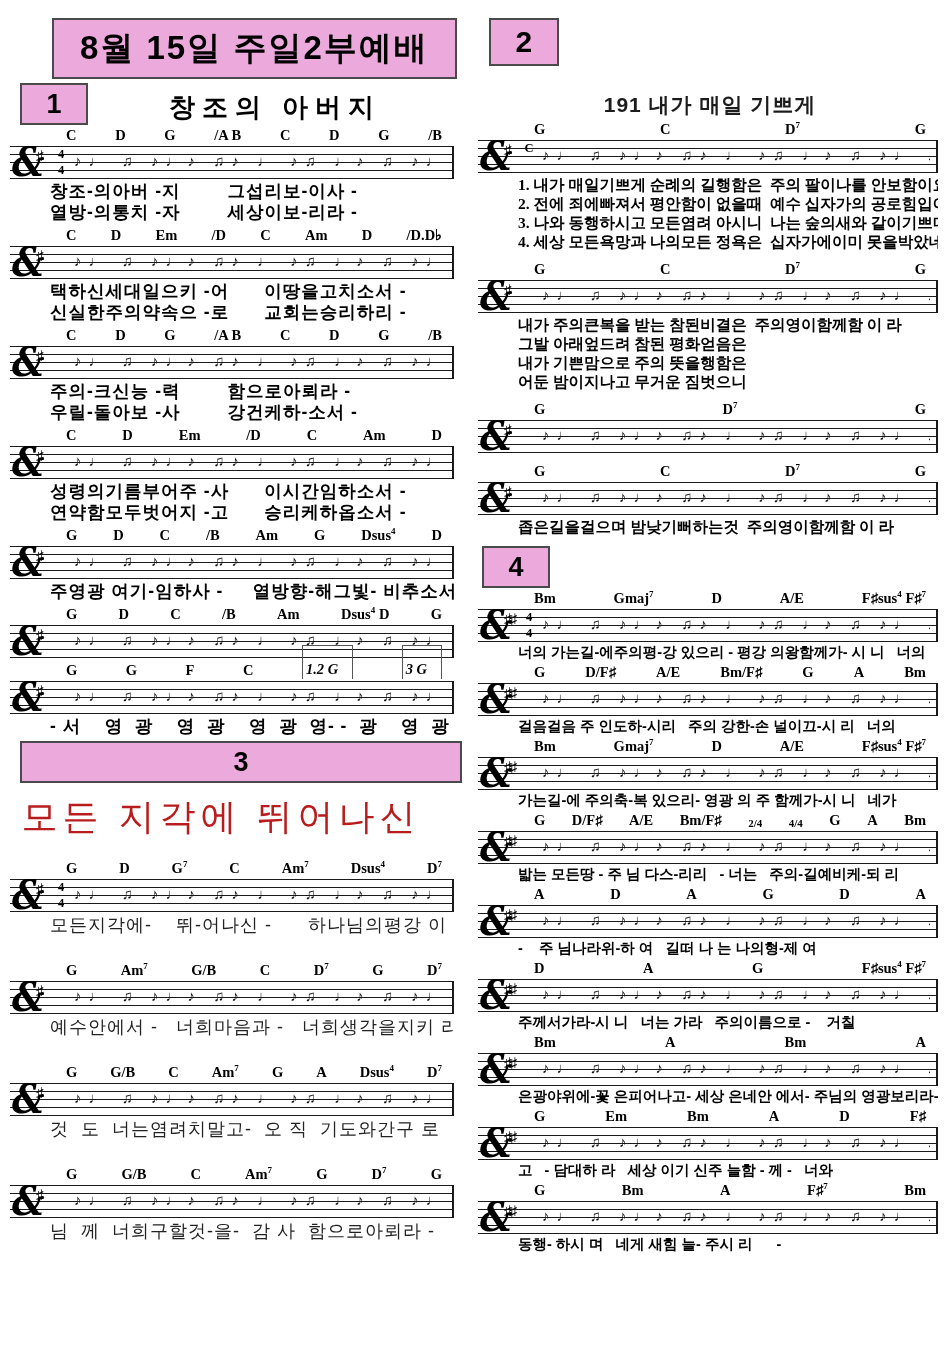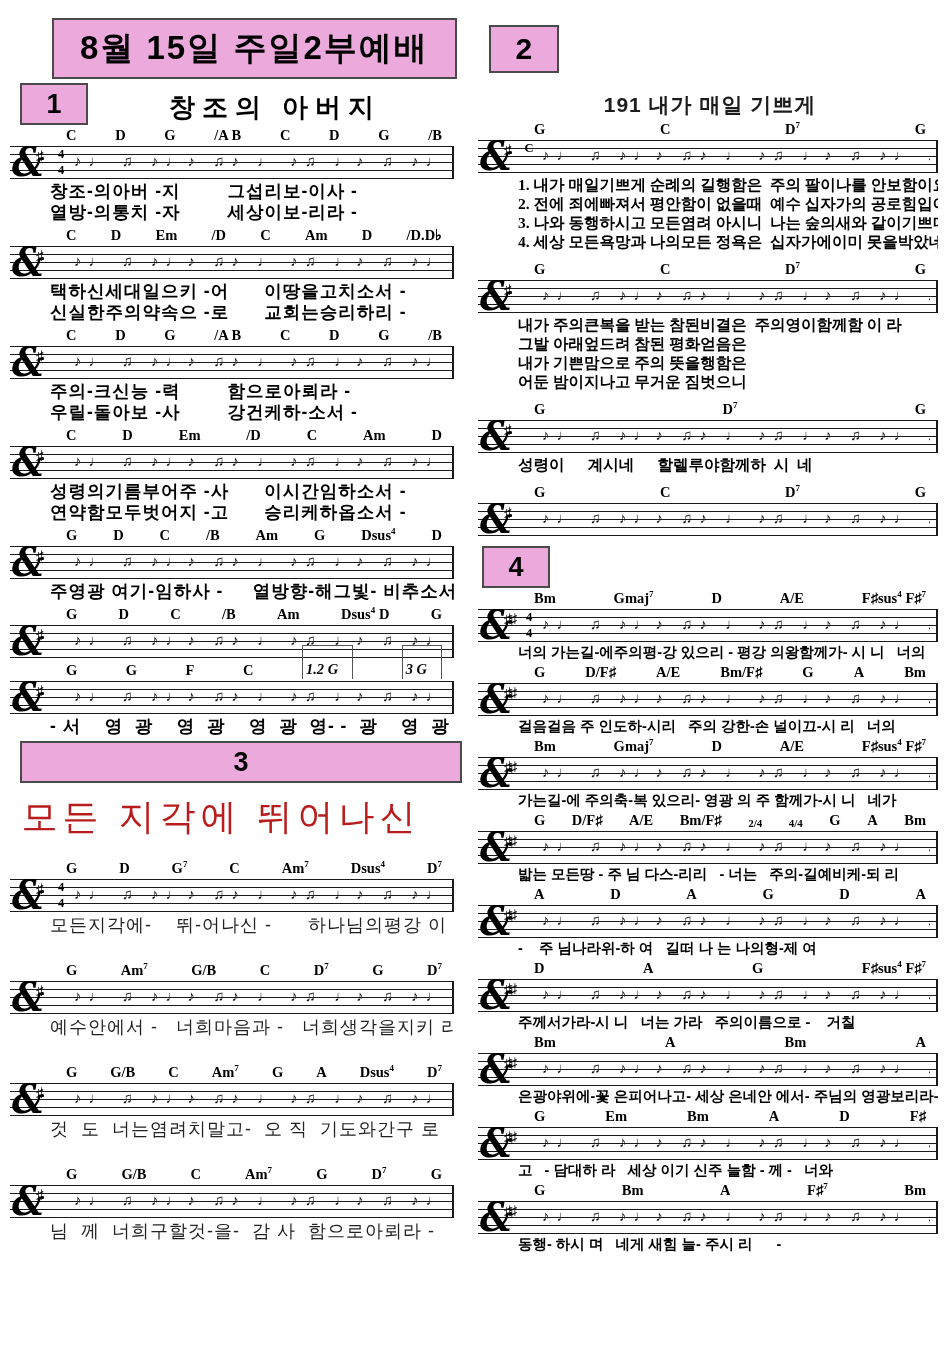--- a/index.html
+++ b/index.html
@@ -3,21 +3,21 @@
 <meta charset="utf-8">
 <style>
   * { margin:0; padding:0; box-sizing:border-box; }
   html,body { background:#e8e8e8; }
   .page {
     position:relative; width:952px; height:1347px; margin:0 auto;
     background:#ffffff; overflow:hidden;
     font-family:"Liberation Sans", sans-serif; color:#000;
   }
   
-  .header-row { display:flex; align-items:center; padding:18px 0 0 52px; gap:32px; }
+  .header-row { display:flex; align-items:flex-start; padding:18px 0 0 52px; gap:32px; }
   .title-box {
     background:#ECA9DC; border:2px solid #4a4a4a;
     padding:6px 26px; font-size:33px; font-weight:bold; letter-spacing:2px;
     color:#000;
   }
   .badge {
     background:#ECA9DC; border:2px solid #4a4a4a;
     min-width:70px; height:48px; display:flex; align-items:center; justify-content:center;
     font-size:30px; font-weight:bold;
   }
@@ -366,35 +366,35 @@
               <div class="chords">
                 <span class="chord">G</span>
                 <span class="chord">D<sup>7</sup></span>
                 <span class="chord">G</span>
               </div>
               <div class="staff">
                 <div class="clef">&amp;</div>
                 <div class="keysig">♯</div>
                 <div class="notes">♪♩ ♫ ♪♩♪ ♫♪ ♩ ♪♫ ♩♪ ♫ ♪♩ ♫♪ ♩♫ ♪ ♩♪ ♫ ♪♩ ♫ ♪♪ ♩ ♫♪ ♩ ♪♫ ♩</div>
               </div>
-              <div class="lyrics">
-                <p class="lyric">성령이      계시네      할렐루야함께하  시  네</p>
-              </div>
-            </div>
-            <div class="system">
-              <div class="chords">
-                <span class="chord">G</span>
-                <span class="chord">C</span>
-                <span class="chord">D<sup>7</sup></span>
-                <span class="chord">G</span>
-              </div>
-              <div class="staff">
-                <div class="clef">&amp;</div>
-                <div class="keysig">♯</div>
-                <div class="notes">♪♩ ♫ ♪♩♪ ♫♪ ♩ ♪♫ ♩♪ ♫ ♪♩ ♫♪ ♩♫ ♪ ♩♪ ♫ ♪♩ ♫ ♪♪ ♩ ♫♪ ♩ ♪♫ ♩</div>
+            </div>
+            <div class="system">
+              <div class="chords">
+                <span class="chord">G</span>
+                <span class="chord">C</span>
+                <span class="chord">D<sup>7</sup></span>
+                <span class="chord">G</span>
+              </div>
+              <div class="staff">
+                <div class="clef">&amp;</div>
+                <div class="keysig">♯</div>
+                <div class="notes">♪♩ ♫ ♪♩♪ ♫♪ ♩ ♪♫ ♩♪ ♫ ♪♩ ♫♪ ♩♫ ♪ ♩♪ ♫ ♪♩ ♫ ♪♪ ♩ ♫♪ ♩ ♪♫ ♩</div>
+              </div>
+              <div class="lyrics">
+                <p class="lyric">좁은길을걸으며 밤낮기뻐하는것  주의영이함께함 이 라</p>
               </div>
             </div>
           </div>
       </section>
 
       <section class="song" data-song="4">
         <div class="song4-head">
           <div class="badge small">4</div>
         </div>
         <div class="lines">

